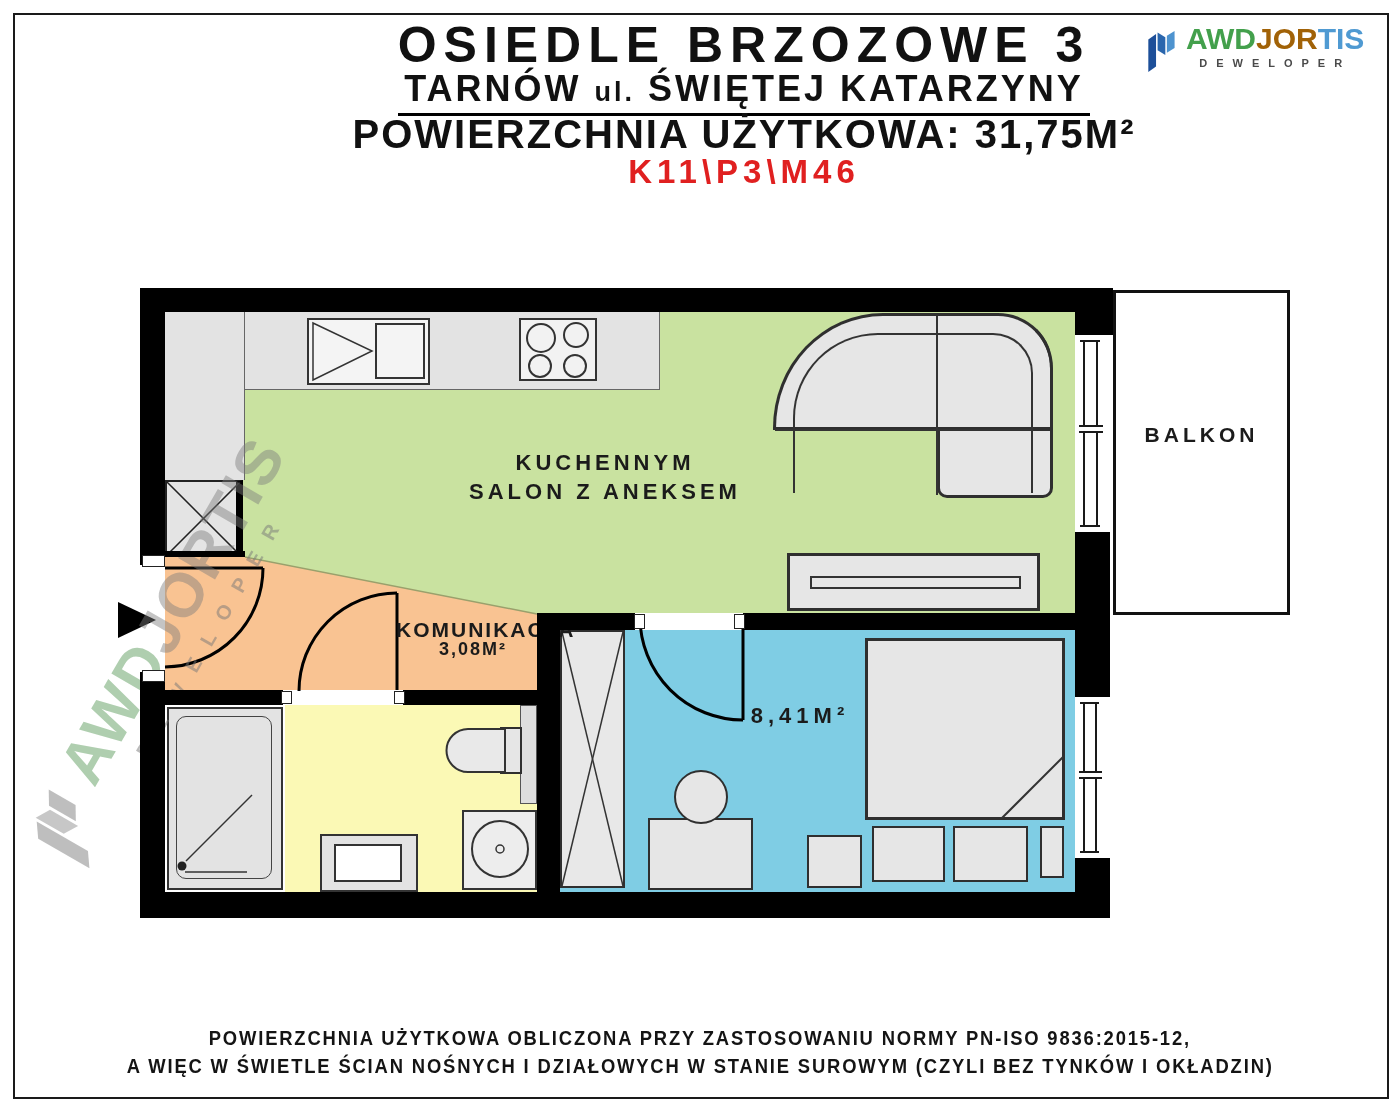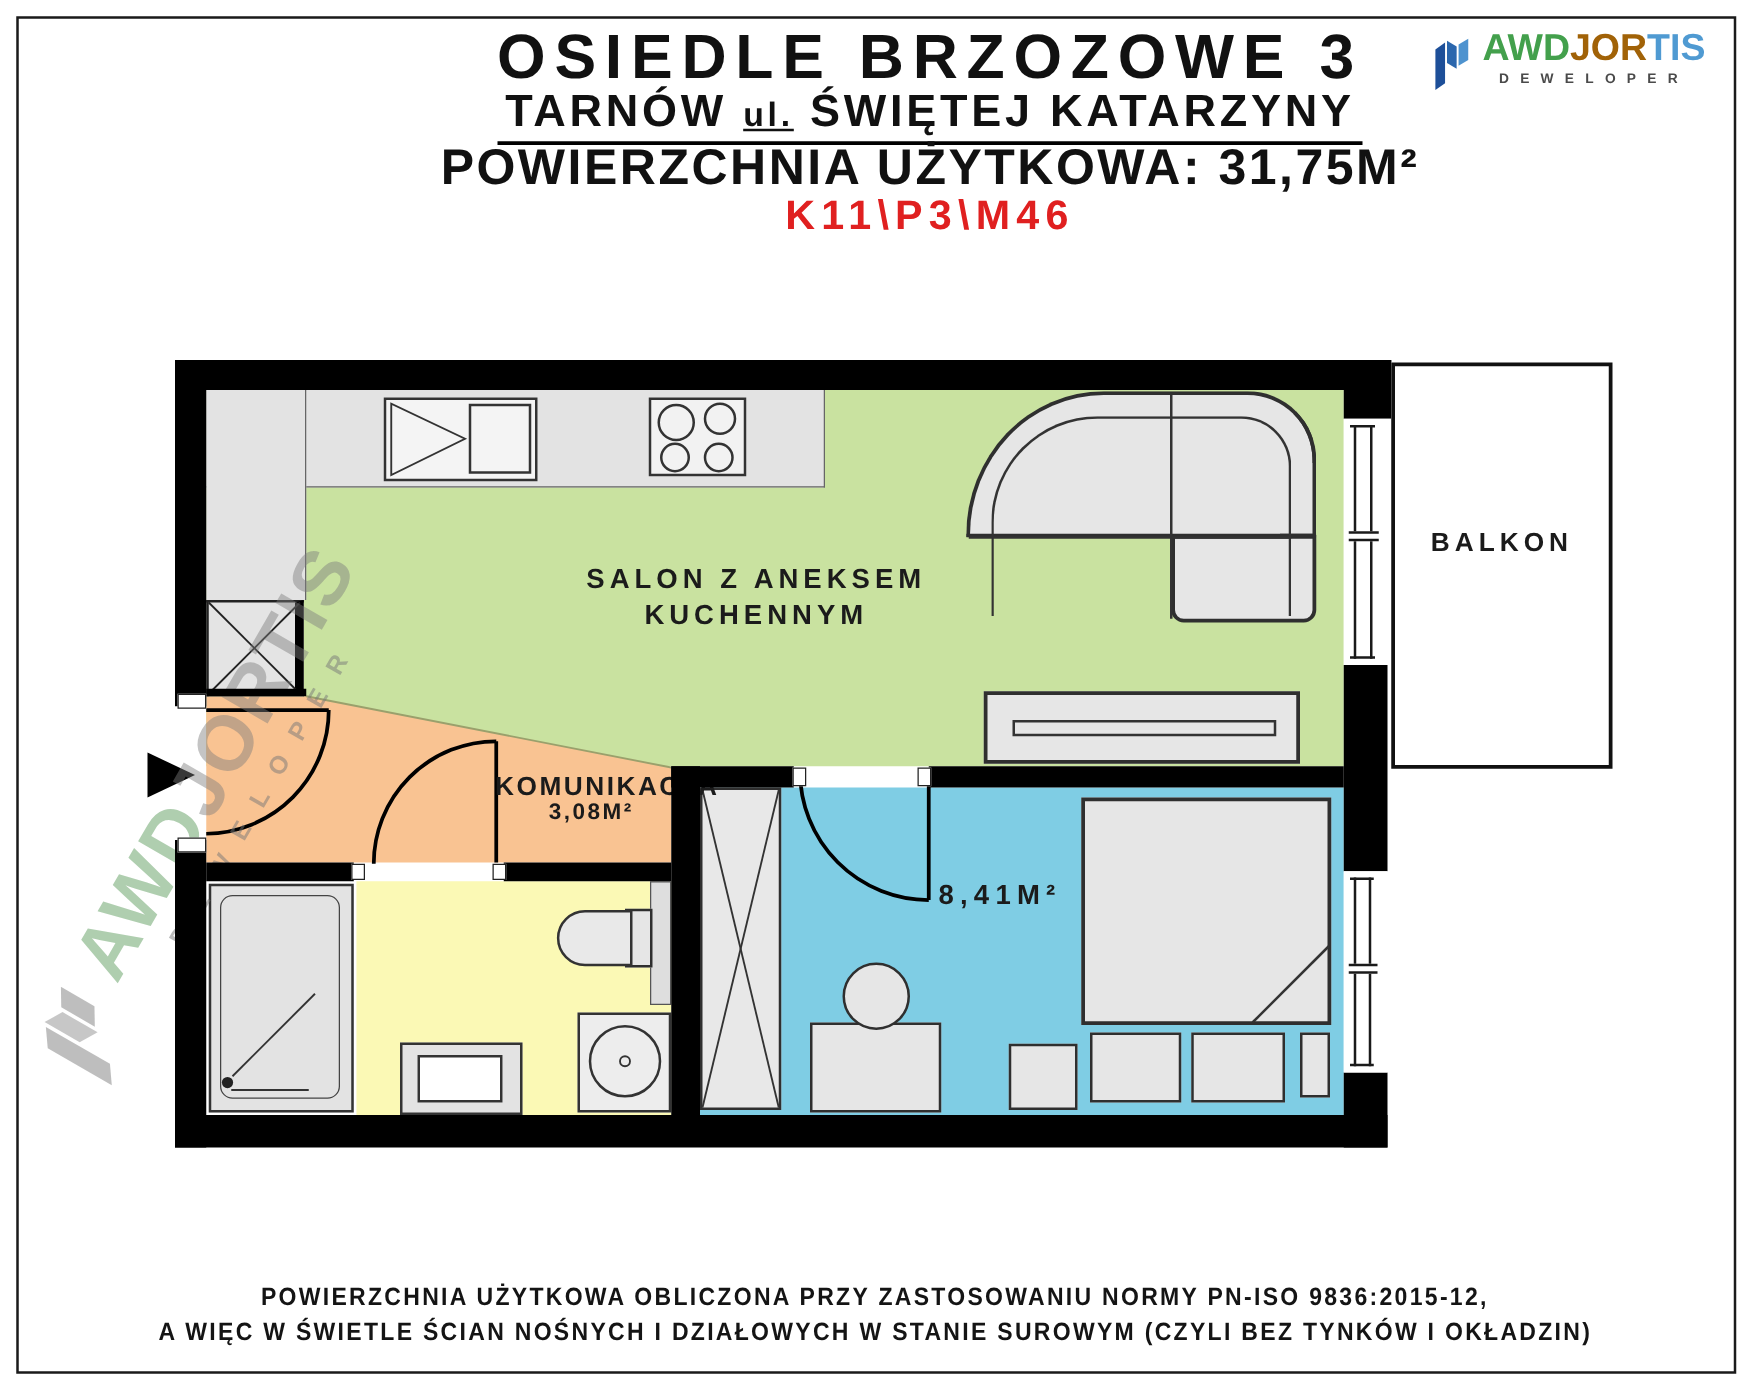--- a/index.html
+++ b/index.html
@@ -3,21 +3,21 @@
 <meta charset="utf-8">
 <style>
   html,body{margin:0;padding:0;background:#fff;}
   .page{position:relative;width:1400px;height:1111px;background:#fff;overflow:hidden;
         font-family:"Liberation Sans",sans-serif;color:#111;padding-left:44px;}
   .abs{position:absolute;}
   .frame{left:13px;top:13px;width:1372px;height:1082px;border:2px solid #1a1a1a;}
   .title{top:16px;font-size:50px;font-weight:700;letter-spacing:7px;width:1400px;text-align:center;}
   .subtitle{top:68px;width:1400px;text-align:center;font-size:36px;font-weight:600;letter-spacing:3px;}
   .subtitle .u{display:inline-block;border-bottom:3px solid #000;padding:0 6px 3px 6px;}
-  .subtitle .ul-small{font-size:27px;text-decoration:underline;}
+  .subtitle .ul-small{font-size:27px;}
   .arealine{top:112px;width:1400px;text-align:center;font-size:40px;font-weight:600;letter-spacing:2px;}
   .unitline{top:153px;width:1400px;text-align:center;font-size:33px;font-weight:700;letter-spacing:5px;color:#e02020;}
   
   .logo{left:1146px;top:24px;display:flex;align-items:flex-start;gap:6px;}
   .logo .wordwrap{display:flex;flex-direction:column;align-items:center;}
   .logo .word{font-size:30px;font-weight:800;letter-spacing:0px;line-height:30px;}
   .logo .tag{font-size:11px;letter-spacing:9px;color:#4a4a4a;margin-top:3px;font-weight:600;}
   .g{color:#43a04c;} .b1{color:#a16207;} .b2{color:#4f9ad2;}
   
   .wall{background:#000;}
@@ -153,22 +153,22 @@
     <line x1="397" y1="593" x2="397" y2="690" stroke="#000" stroke-width="3"></line>
     <path d="M397,593 A98,98 0 0 0 299,691" fill="none" stroke="#000" stroke-width="3"></path>
 
     <line x1="743" y1="617" x2="743" y2="720" stroke="#000" stroke-width="3"></line>
     <path d="M640,617 A103,103 0 0 0 743,720" fill="none" stroke="#000" stroke-width="3"></path>
 
     <polygon points="118,602 118,638 156,620" fill="#000"></polygon>
   </svg>
 
   <div class="abs lbl" style="left:455px;top:448px;width:300px;font-size:22px;letter-spacing:4px;line-height:29px;">
+    <div>KUCHENNYM</div>
     <div>SALON Z ANEKSEM</div>
-    <div>KUCHENNYM</div>
   </div>
   <div class="abs lbl" style="left:396px;top:618px;width:140px;text-align:right;font-size:21px;letter-spacing:2px;">KOMUNIKACJA</div>
   <div class="abs lbl" style="left:413px;top:639px;width:120px;font-size:18px;letter-spacing:2px;">3,08M²</div>
   <div class="abs lbl" style="left:690px;top:698px;width:220px;font-size:25px;letter-spacing:5px;">
     <div style="font-size:22px;margin-top:5px;">8,41M²</div>
   </div>
 
   <div class="abs wm" style="left:-115px;top:575px;width:560px;height:150px;">
     <span style="opacity:.55">
       <svg width="62" height="88" viewBox="0 0 44 62">

